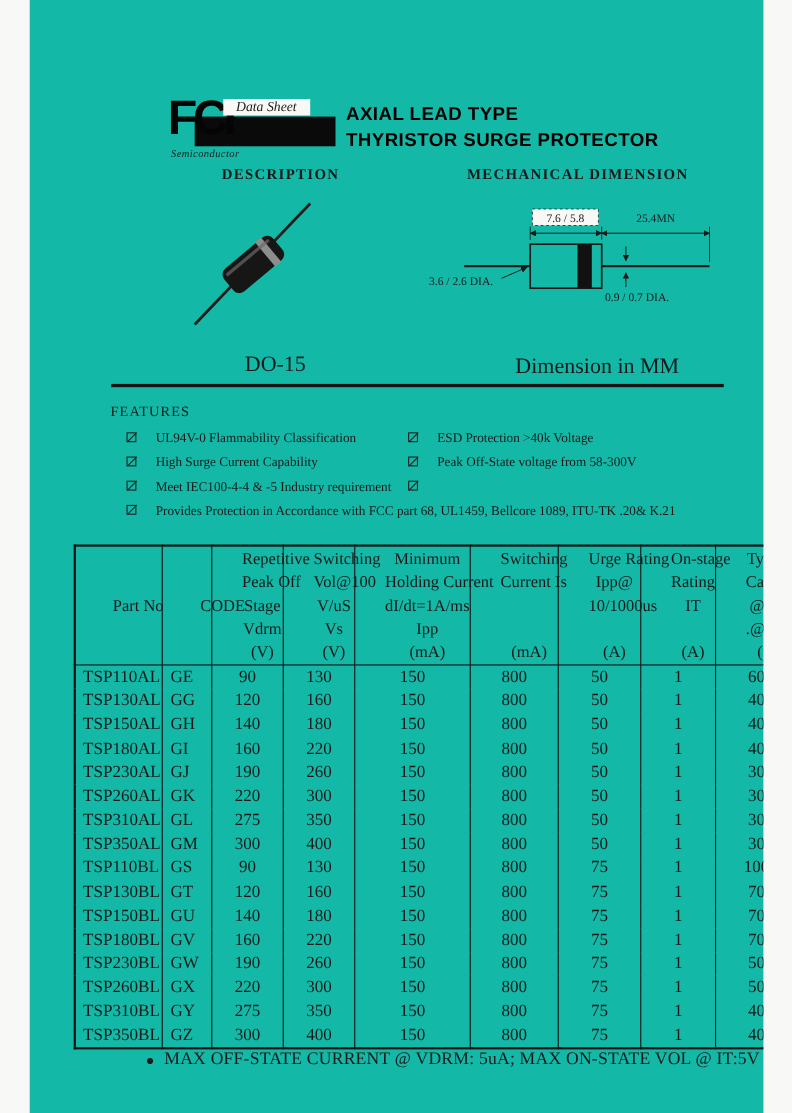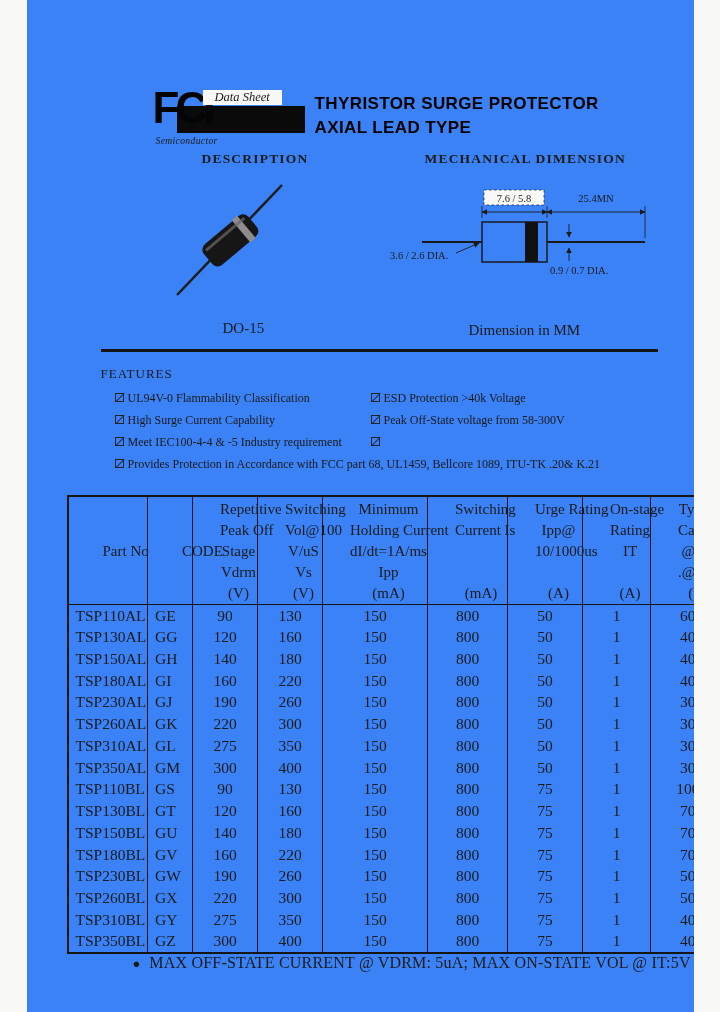--- a/index.html
+++ b/index.html
@@ -1,19 +1,19 @@
 <!DOCTYPE html>
 <html><head>
 <meta charset="utf-8">
 <style>
   * { margin:0; padding:0; box-sizing:border-box; }
   html,body { background:#f8f8f6; }
   .page {
     position:relative; width:667px; height:1012px; margin:0 auto;
-    background:#3b82f6; color:#1a1a1a;
+    background:#14b8a6; color:#1a1a1a;
     font-family:"Liberation Serif", serif; overflow:hidden;
   }
 
   
   .logo { position:absolute; left:126px; top:84px; width:156px; height:66px; }
   .logo-bar { position:absolute; left:24px; top:22px; width:128px; height:27px; background:#0a0a0a; }
   .logo-fci {
     position:absolute; left:0; top:2px;
     font-family:"Liberation Sans", sans-serif; font-weight:bold;
     font-size:44px; line-height:1; letter-spacing:-4px; color:#050505;
@@ -34,32 +34,32 @@
   
   .sec-heading { position:absolute; font-weight:bold; font-size:13.5px; letter-spacing:1.2px; }
   .sec-desc { left:168px; top:151px;margin-left:7px; }
   .sec-mech { left:398px; top:151px; }
 
   
   .diode-svg { position:absolute; left:118px; top:172px; }
   .mech-svg  { position:absolute; left:355px; top:180px; }
   svg text { font-family:"Liberation Serif", serif; fill:#1a1a1a; font-size:10.5px; }
 
-  .caption { position:absolute; font-size:15px; }
+  .caption { position:absolute; font-size:20px; }
   .cap-do15 { left:196px; top:320px; }
   .cap-dim  { left:442px; top:322px; }
 
   .divider { position:absolute; left:74px; top:349px; width:557px; height:3px; background:#141414; }
 
   
   .features-heading { position:absolute; left:74px; top:366px; font-size:13px; letter-spacing:1px; }
   .features-col { position:absolute; width:600px; }
   .features-left  { left:88px;  top:391px; }
   .features-right { left:344px; top:391px; width:330px; }
-  .feature-item { display:flex; align-items:flex-start; height:22px; font-size:12px; gap:4px; white-space:nowrap; }
+  .feature-item { display:flex; align-items:flex-start; height:22px; font-size:12px; gap:18px; white-space:nowrap; }
   .checkbox { position:relative; width:9px; height:9px; border:1px solid #222; flex:0 0 auto; margin-top:2px; }
   .checkbox::after {
     content:""; position:absolute; left:-2px; top:3px; width:12px; height:1px;
     background:#222; transform:rotate(-45deg);
   }
 
   
   .spec-table-wrap { position:absolute; left:40px; top:495px; }
   table { border-collapse:collapse; table-layout:fixed; width:658px; border:2px solid #151515; }
   col.c1{width:80px} col.c2{width:45px} col.c3{width:65px} col.c4{width:65px}
@@ -81,22 +81,22 @@
 <div class="page">
 
   <div class="logo">
     <div class="logo-bar"></div>
     <div class="logo-fci">FCI</div>
     <div class="logo-datasheet">Data Sheet</div>
     <div class="logo-sub">Semiconductor</div>
   </div>
 
   <div class="title-block">
+    <div>AXIAL LEAD TYPE</div>
     <div>THYRISTOR SURGE PROTECTOR</div>
-    <div>AXIAL LEAD TYPE</div>
   </div>
 
   <div class="sec-heading sec-desc">DESCRIPTION</div>
   <div class="sec-heading sec-mech">MECHANICAL DIMENSION</div>
 
   <svg class="diode-svg" width="170" height="140" viewBox="0 0 170 140">
     <line x1="32" y1="123" x2="137" y2="13" stroke="#1c1c1c" stroke-width="2.5"></line>
     <g transform="rotate(-40 85 68)">
       <rect x="56" y="55" width="58" height="27" rx="7" fill="#161616"></rect>
       <rect x="99" y="54" width="7" height="29" fill="#8d8d8d"></rect>

